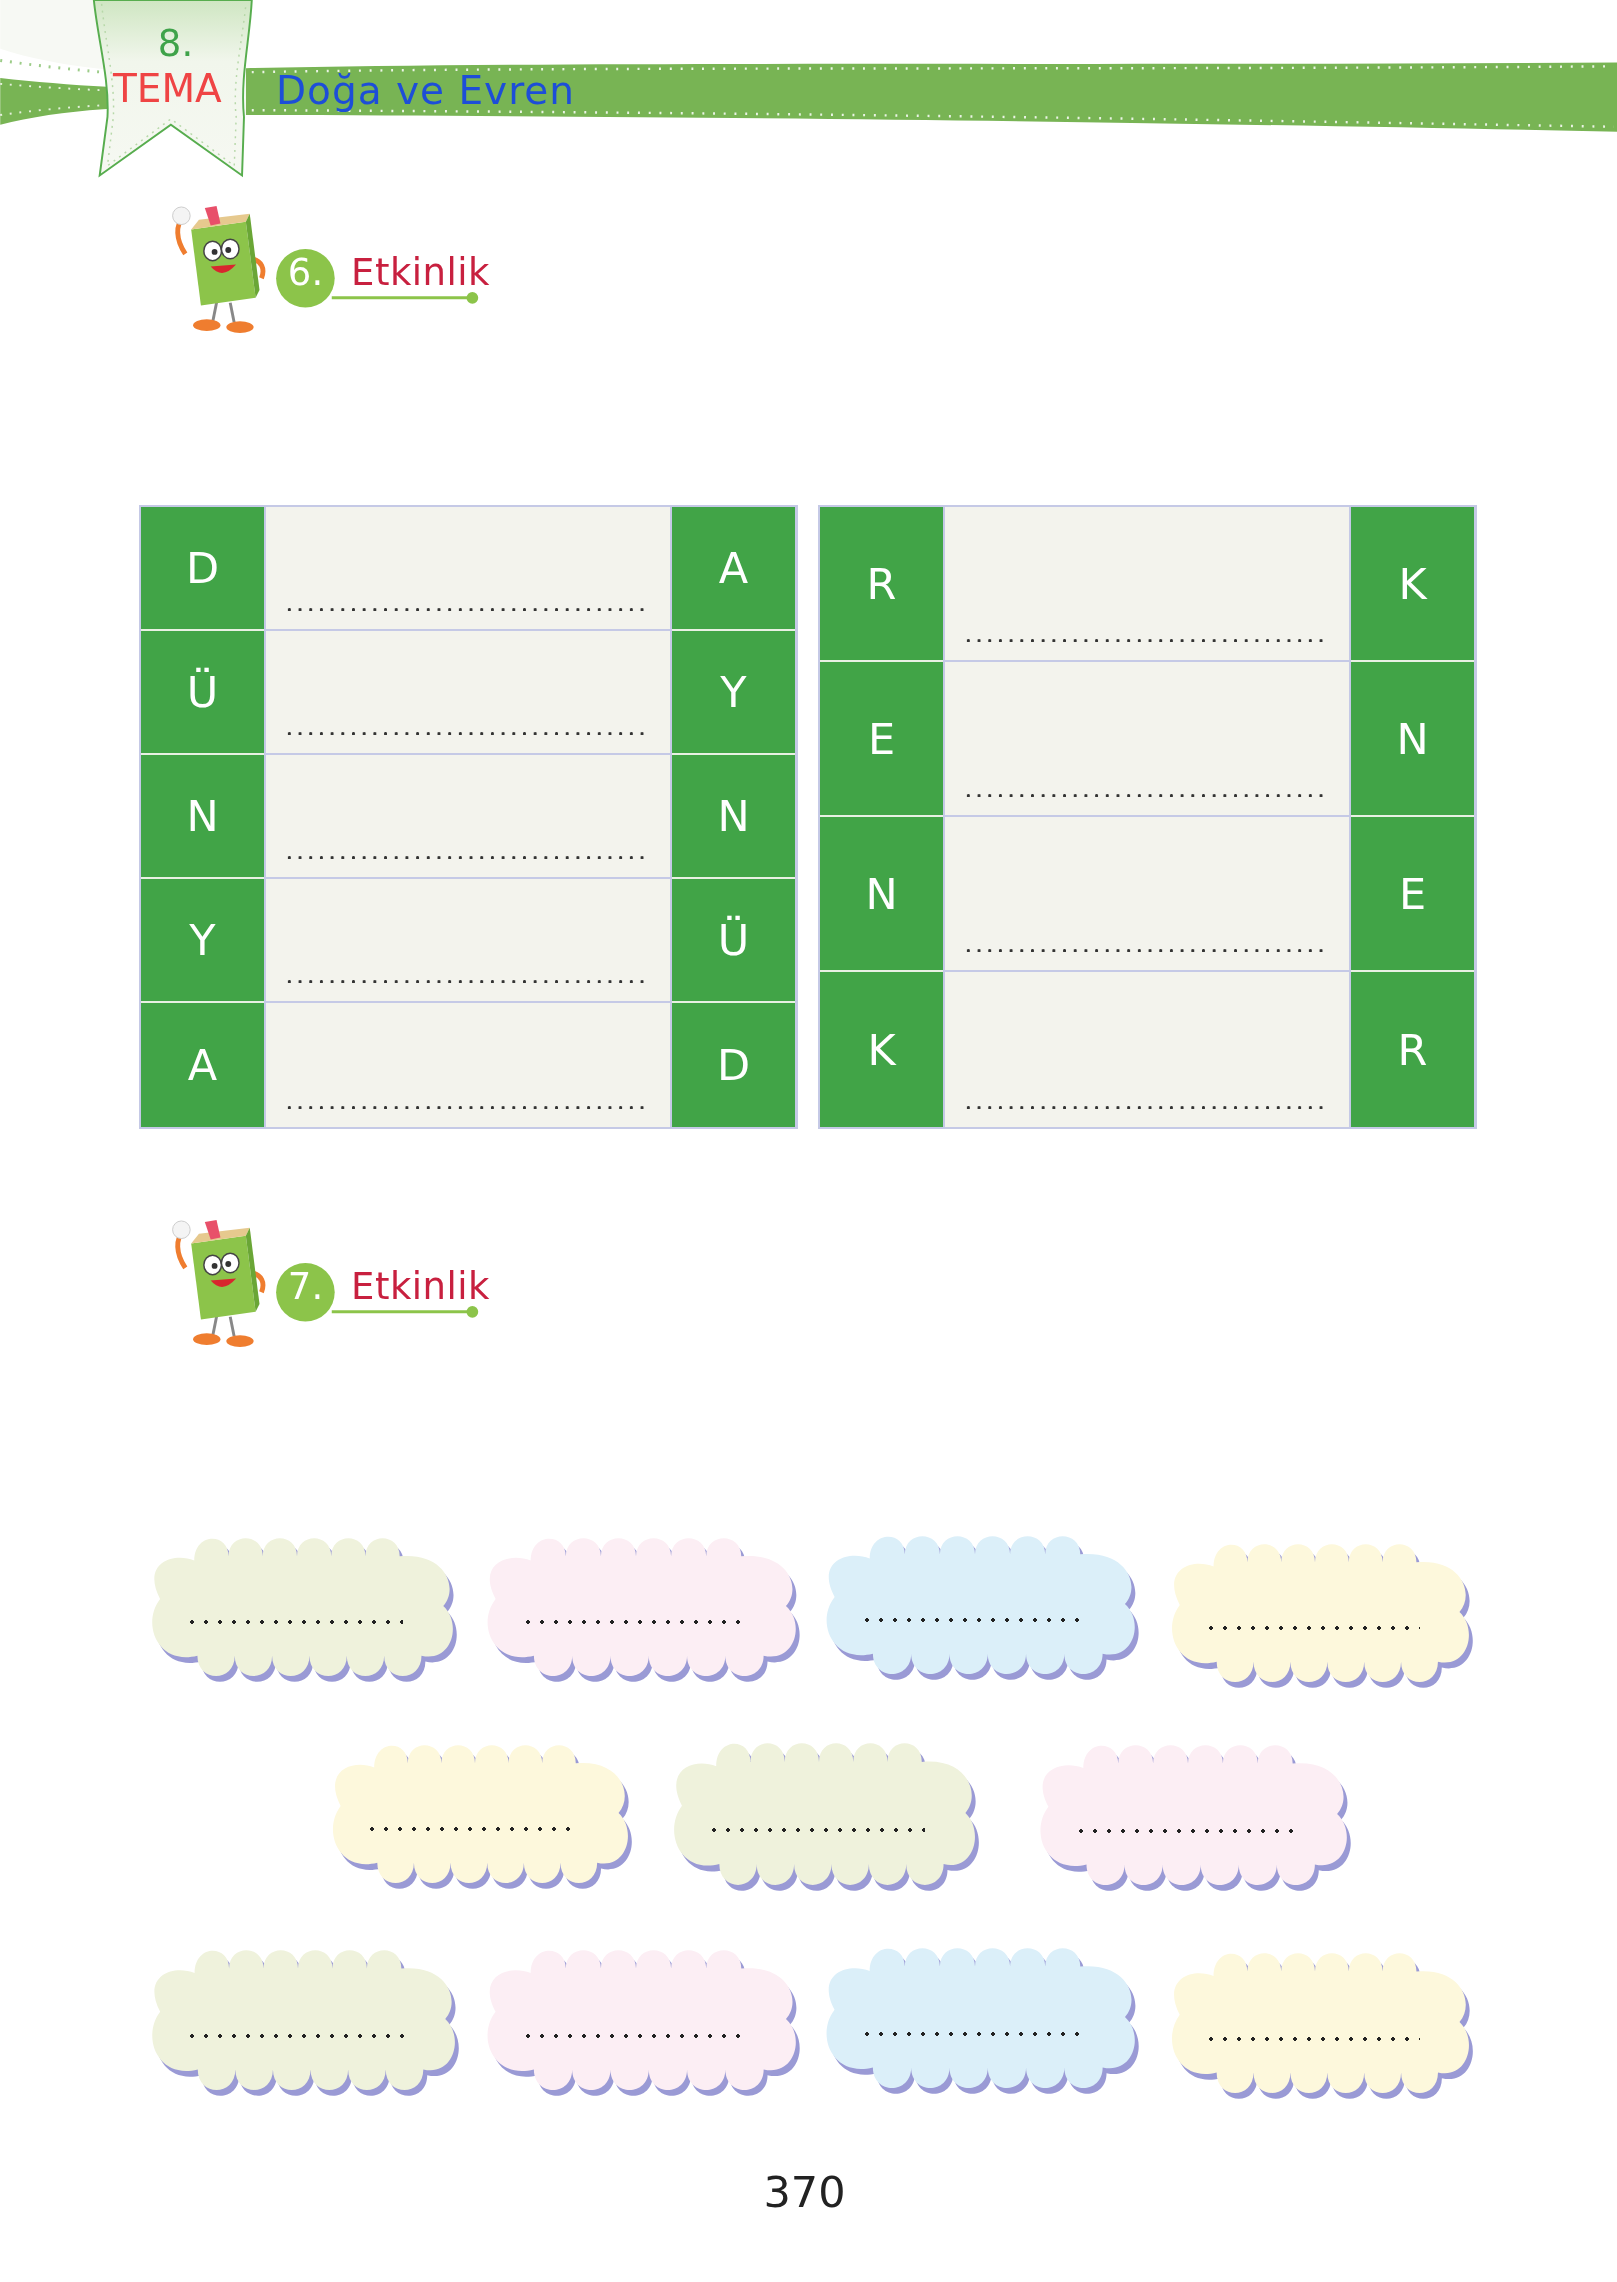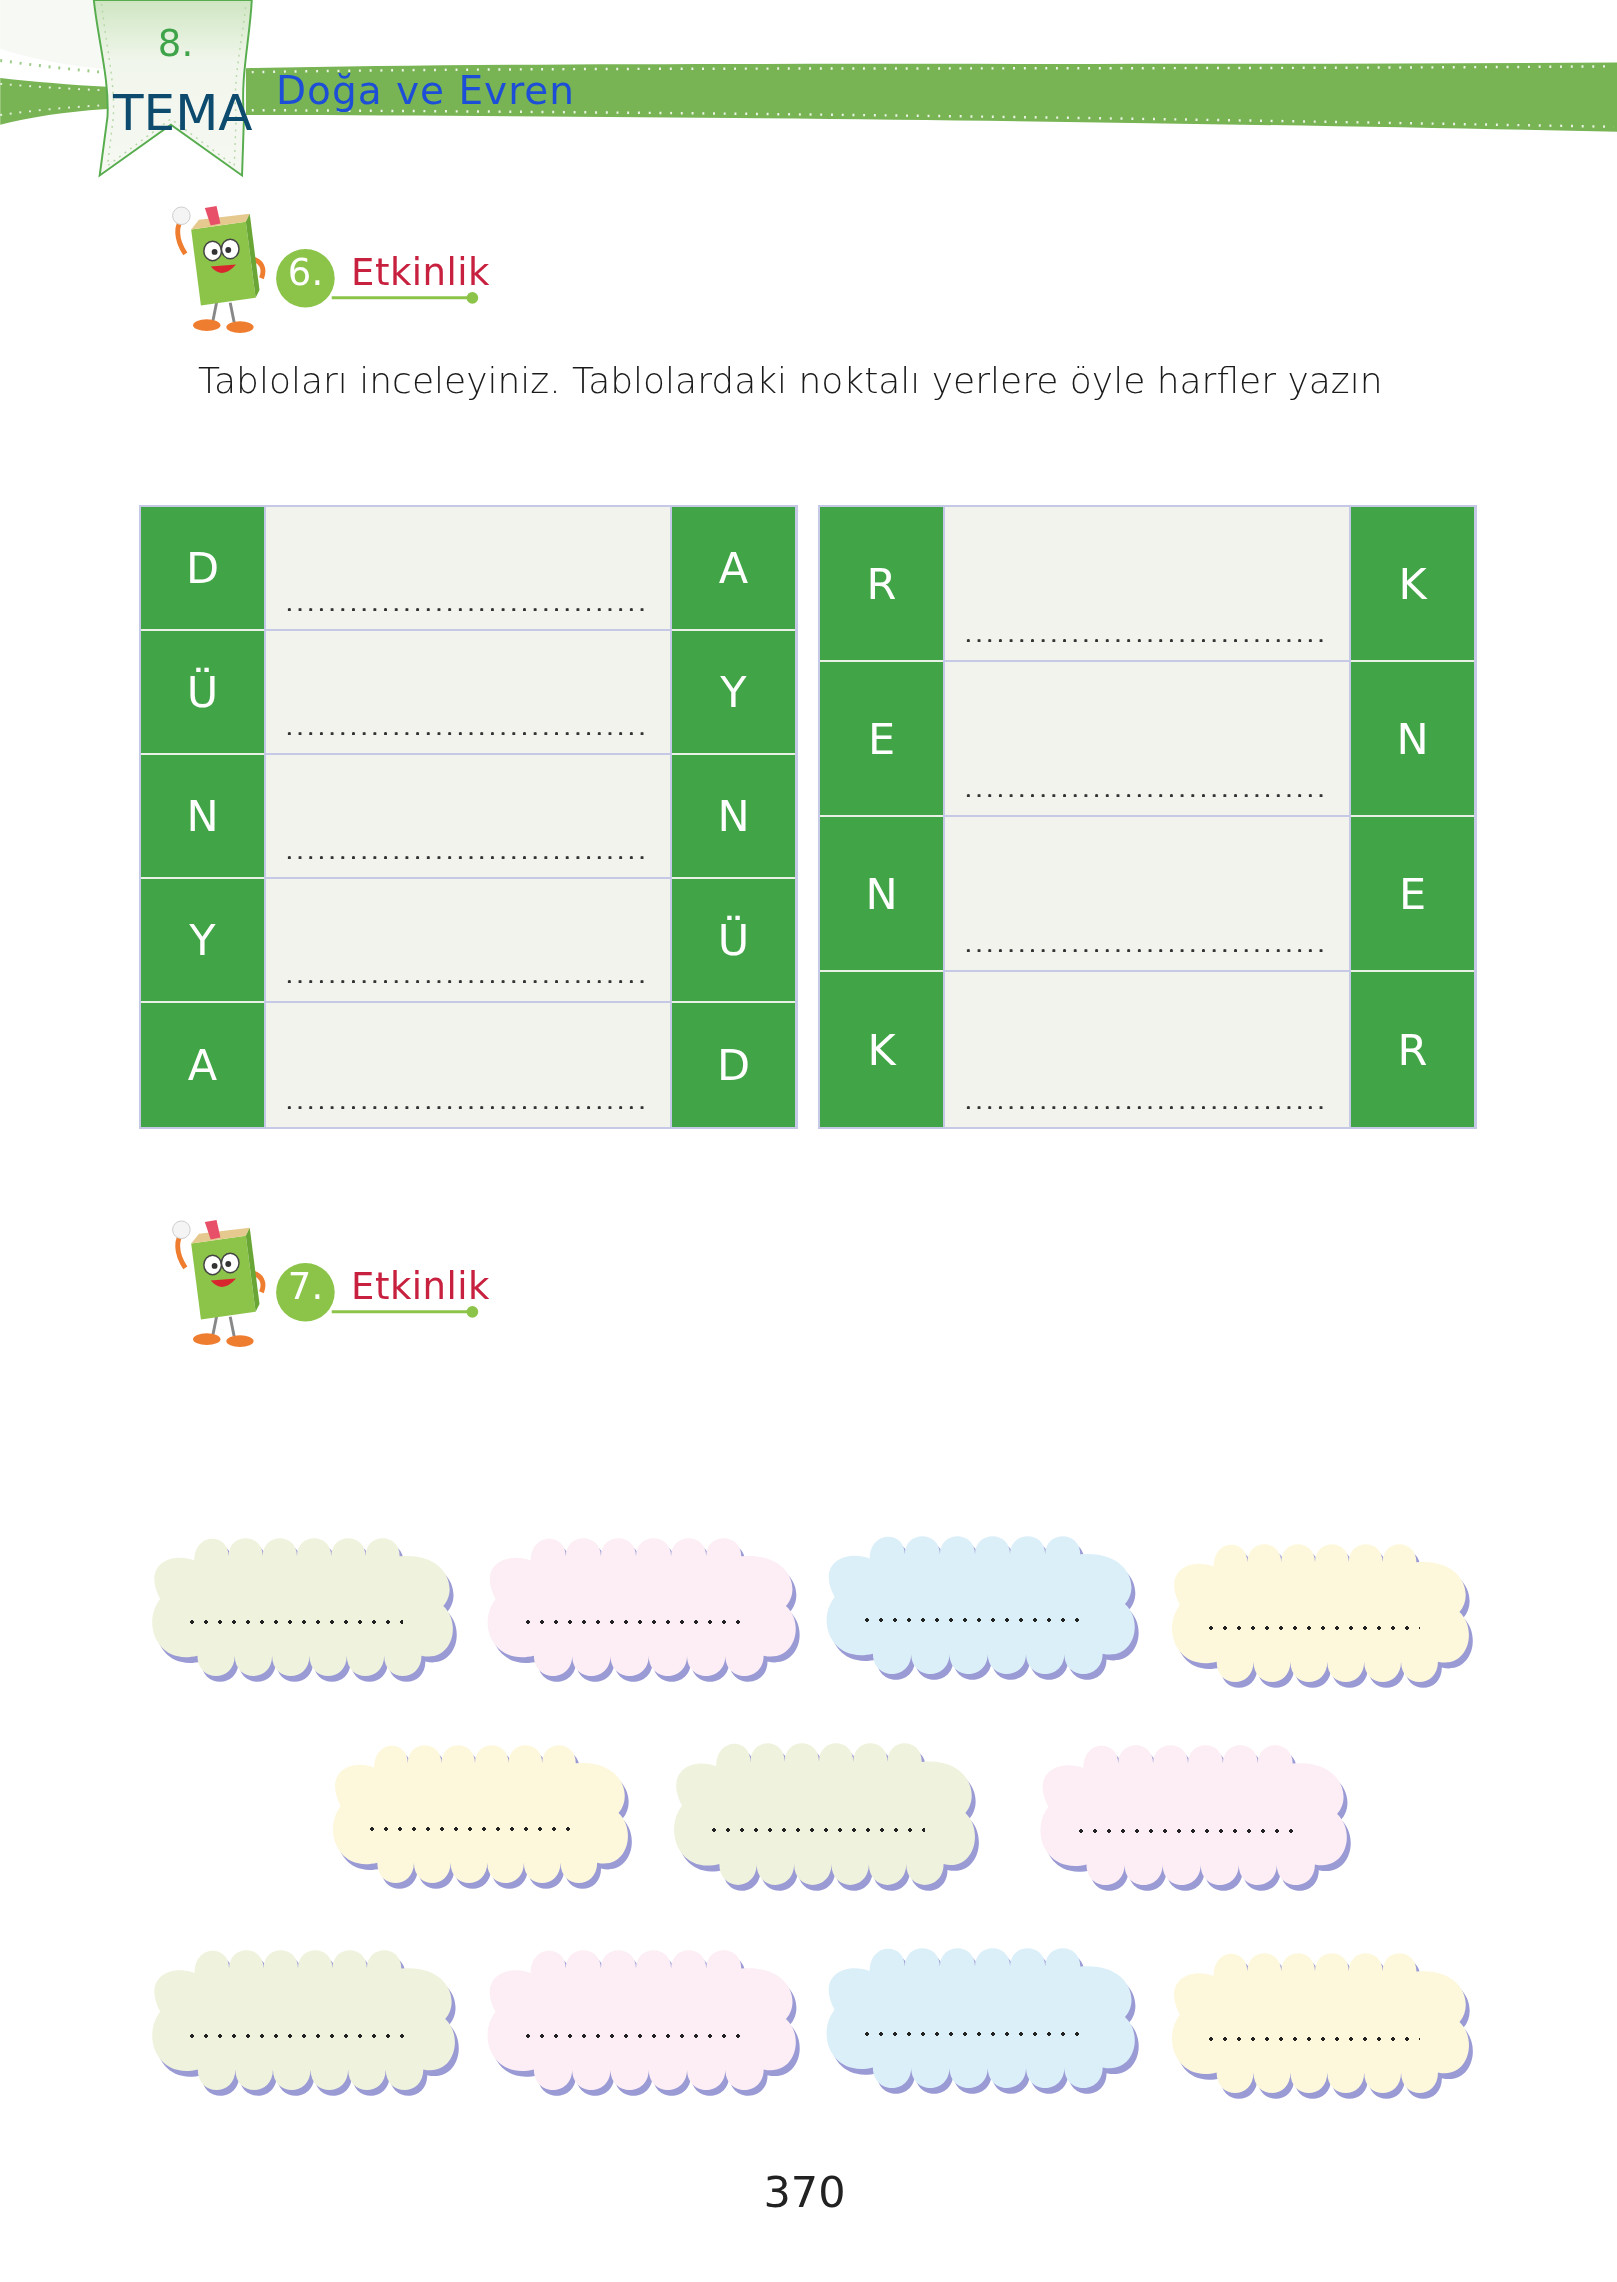--- a/index.html
+++ b/index.html
@@ -3,21 +3,21 @@
 <meta charset="utf-8">
 <style>
   html, body { margin:0; padding:0; background:#ffffff; }
   body { width:1618px; height:2282px; position:relative; overflow:hidden;
          font-family:"DejaVu Sans", sans-serif; color:#1a1a1a; }
 
   
   #ribbon-svg { position:absolute; left:0; top:0; width:1618px; height:195px; }
   .theme-title { position:absolute; left:276px; top:68px; font-size:39px; color:#1d4ed8; letter-spacing:1px; }
   .badge-num { position:absolute; left:156px; top:21.5px; font-size:37px; color:#3fa34a; width:39px; text-align:center; }
-  .badge-tema { position:absolute; left:113px; top:84px; font-size:50px; color:#0c4a6e; letter-spacing:0px; }
+  .badge-tema { position:absolute; left:113px; top:66px; font-size:39px; color:#ef4444; letter-spacing:0px; }
 
   
   .activity { position:absolute; width:332px; height:137px; }
   .activity svg { position:absolute; left:0; top:0; }
   .act-num { position:absolute; left:125px; top:51px; width:49px; text-align:center; color:#fff; font-size:37px; }
   .act-label { position:absolute; left:195px; top:51px; color:#c8203f; font-size:37px; letter-spacing:0.5px; }
 
   .para { position:absolute; left:139px; width:1326px; font-size:36px; line-height:64px; color:#1a1a1a;
           font-family:"DejaVu Sans", sans-serif; font-weight:300; }
   .para .indent { display:inline-block; width:59px; }
@@ -102,21 +102,21 @@
 
     <circle cx="153" cy="80" r="30" fill="#8cc44a"></circle>
     <line x1="180" y1="100" x2="322" y2="100" stroke="#8cc44a" stroke-width="3"></line>
     <circle cx="324" cy="100" r="6" fill="#8cc44a"></circle>
   </svg>
   <div class="act-num">6.</div>
   <div class="act-label">Etkinlik</div>
 </div>
 
 <div class="para justify" style="top:349px;">
-  <span class="indent"></span><span>Tabloları inceleyiniz. Tablolardaki noktalı yerlere öyle harfler yazın</span><br>
+  <span class="indent"></span><br>
 </div>
 
 <div class="word-table" style="left:139px; top:505px; width:655px;">
   <div id="table-left-rows">
       <div class="word-row" style="height: 124px;">
         <div class="cell-letter" style="width:123px">D</div>
         <div class="cell-blank" style="width:408px">
           <div class="dots"></div>
         </div>
         <div class="cell-letter" style="width:123px">A</div>

